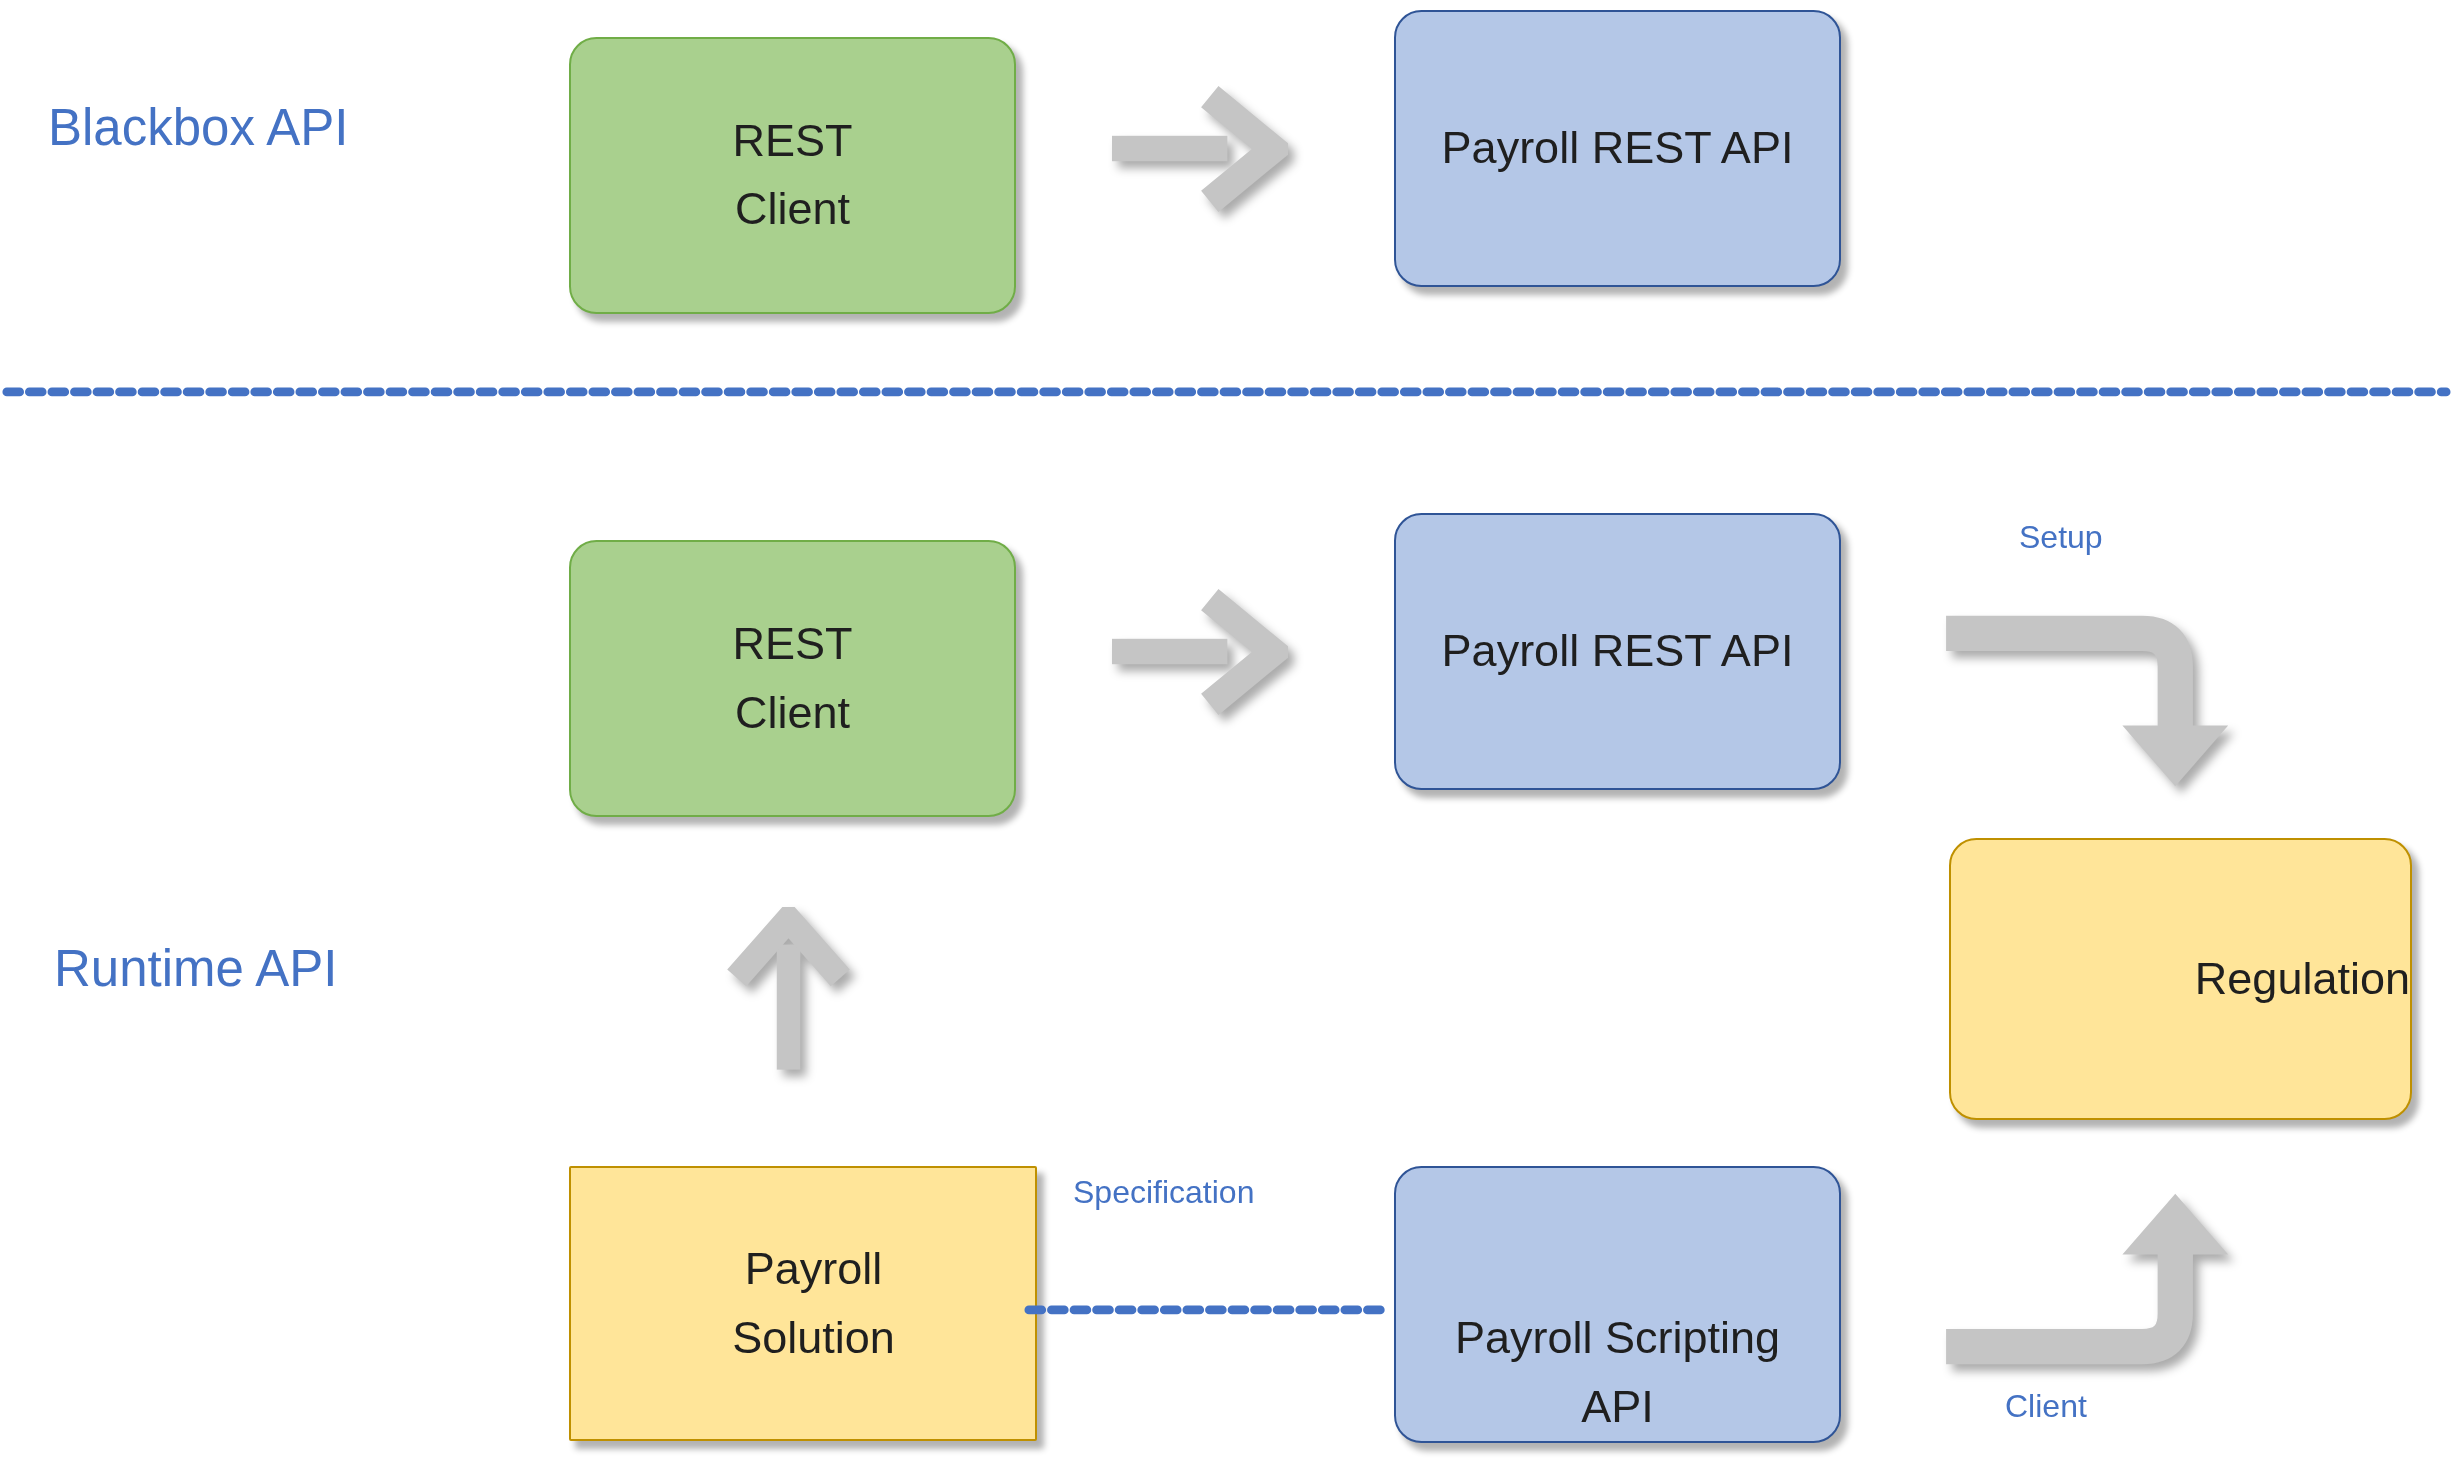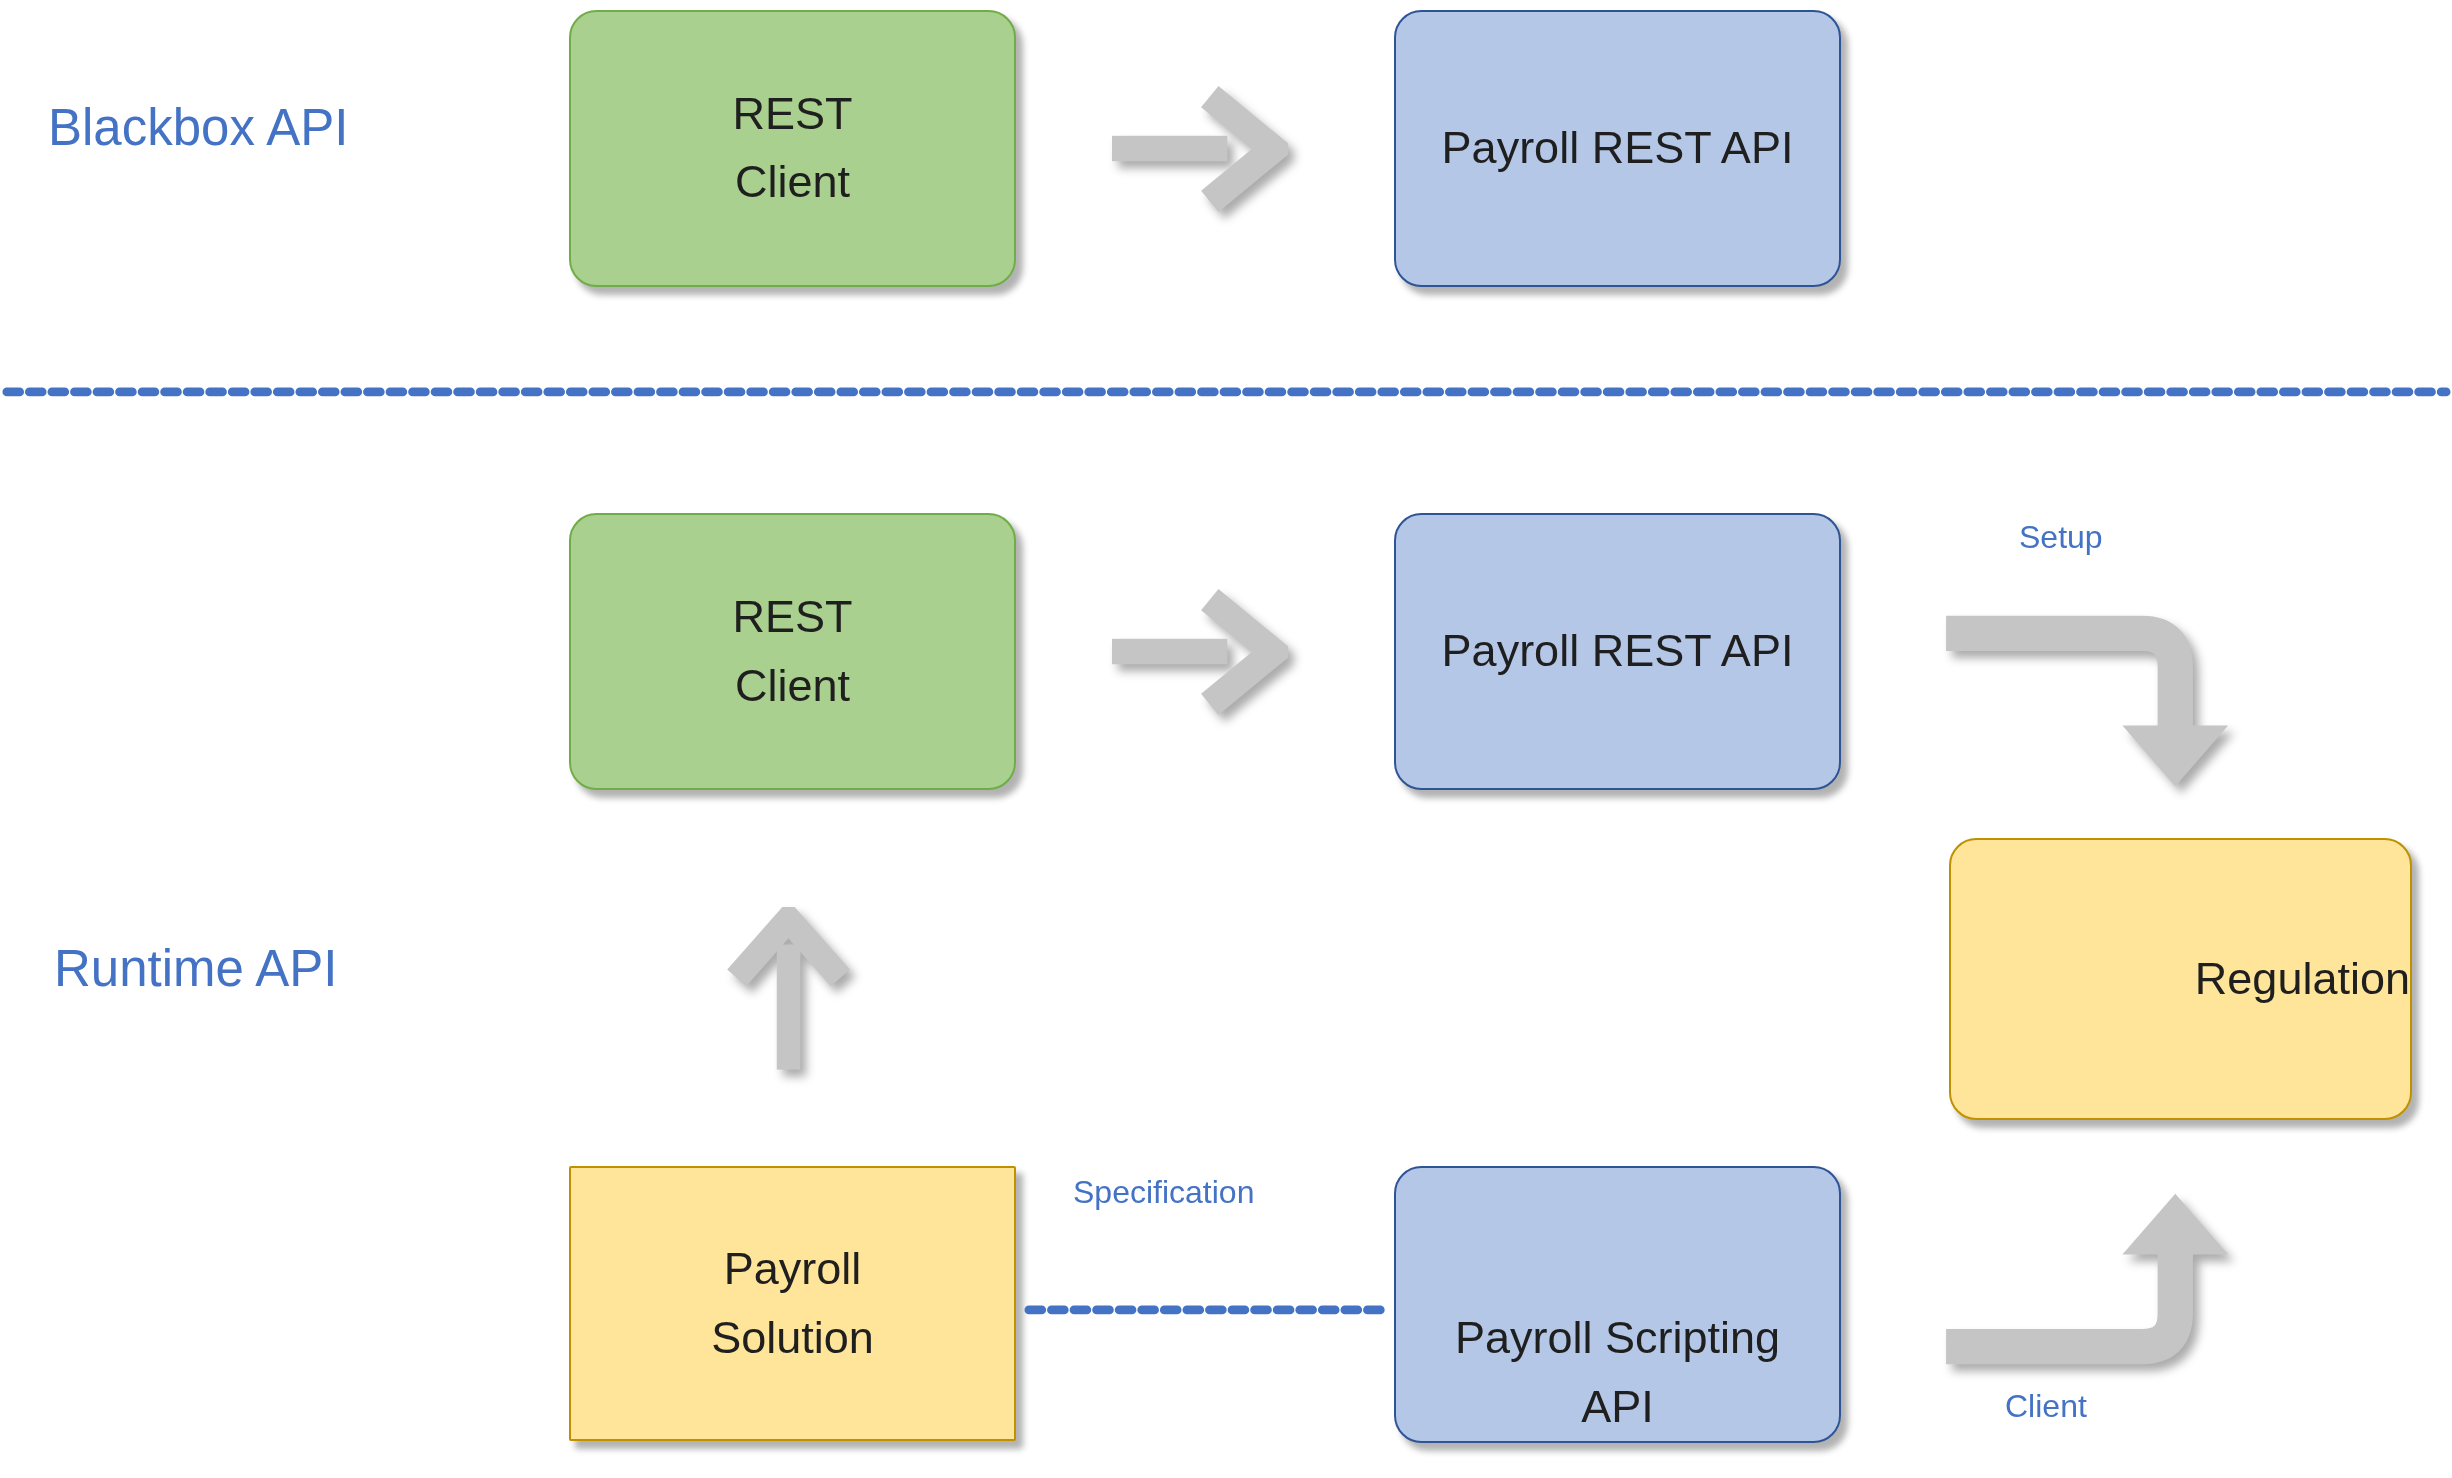--- a/index.html
+++ b/index.html
@@ -12,22 +12,22 @@
   body{
     width:2452px;height:1478px;background:#ffffff;position:relative;overflow:hidden;
     font-family:"Liberation Sans", sans-serif;
   }
   .node{
     position:absolute;display:flex;flex-direction:column;align-items:center;justify-content:center;
     text-align:center;font-size:45px;line-height:1.52;color:#1f1f1f;
     box-shadow:6.9px 7.8px 6.9px rgba(0,0,0,0.30);
   }
   .rounded{border-radius:27.4px;}
-  .square{border-radius:2px;}
-  .green {background:var(--green-fill); border:2.9px solid var(--green-border);}
+  .square{border-radius:2px;padding-left:21px;}
+  .green {background:var(--green-fill); border:2.9px solid var(--green-border);margin-top:27px;}
   .blue  {background:var(--blue-fill);  border:2.9px solid var(--blue-border);}
   .yellow{background:var(--yellow-fill);border:2.9px solid var(--yellow-border);}
   .section-label{
     position:absolute;color:var(--accent-blue);font-size:51px;line-height:1;white-space:nowrap;
   }
   .edge-label{
     position:absolute;color:var(--accent-blue);font-size:32px;line-height:1;white-space:nowrap;
   }
   svg.arrow{position:absolute;filter:drop-shadow(6.9px 7.8px 4.9px rgba(0,0,0,0.33));}
   svg.dashes{position:absolute;}

